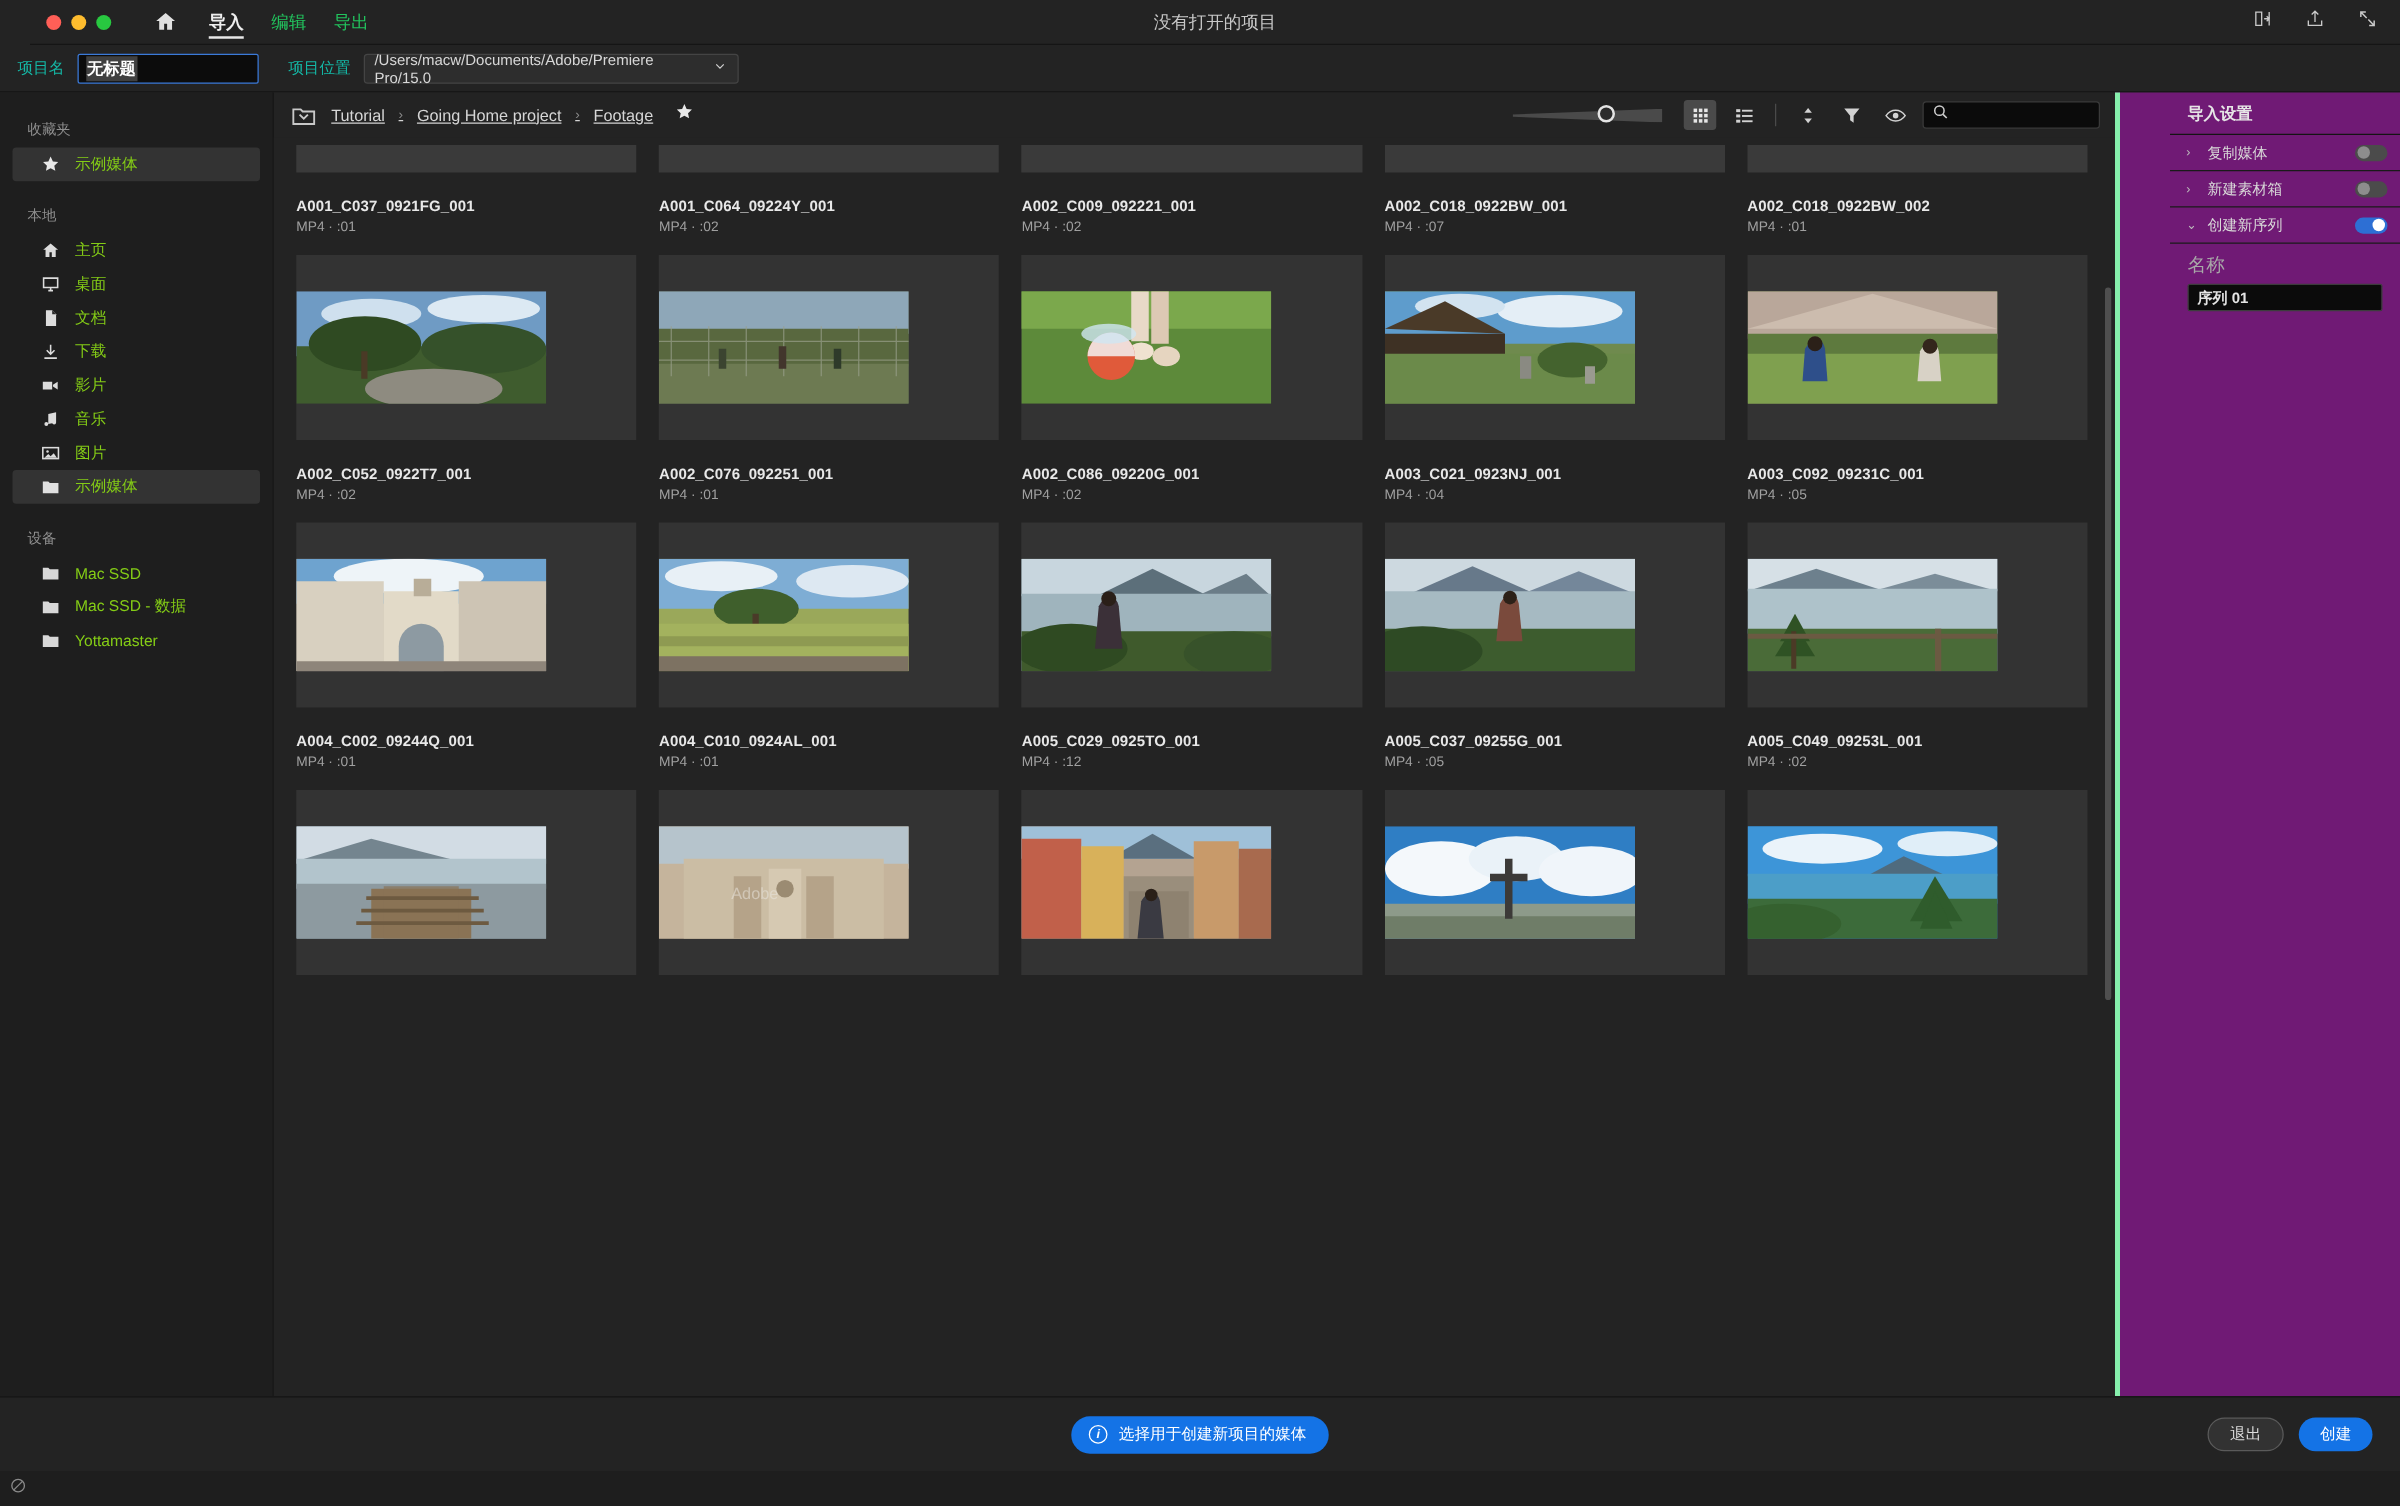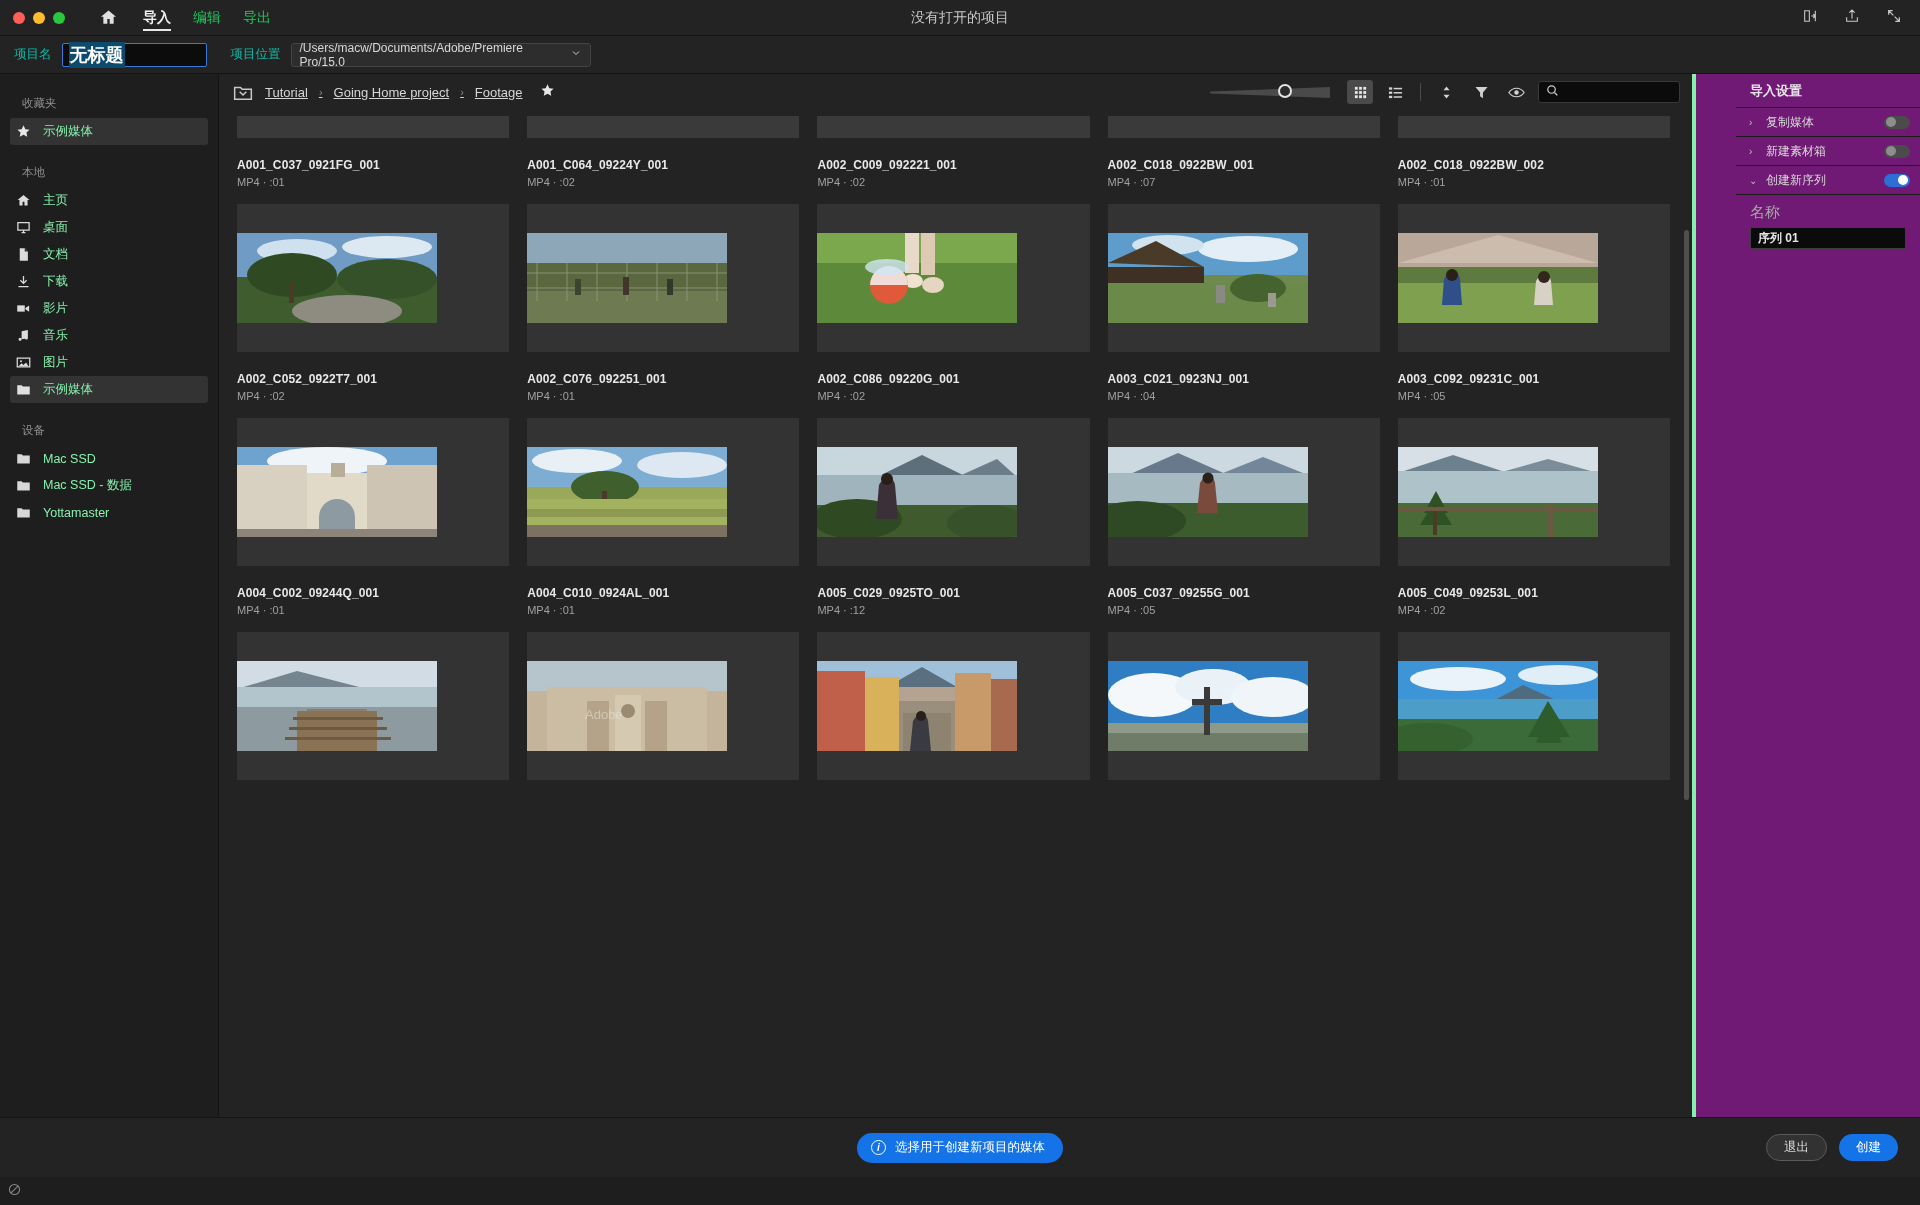--- a/index.html
+++ b/index.html
@@ -9,21 +9,21 @@
     font-family: "Liberation Sans", sans-serif;
     color: #d4d4d4;
     overflow: hidden;
     -webkit-font-smoothing: antialiased;
   }
   .app { width: 1920px; height: 1205px; display: flex; flex-direction: column; background:#232323; }
 
   
   .titlebar {
     height: 36px; background: #232323; display: flex; align-items: center;
-    position: relative; flex: 0 0 36px; border-bottom: 1px solid #151515;
+    position: relative; flex: 0 0 36px; border-bottom: 1px solid #151515; margin-left: 24px;
   }
   .traffic { display: flex; gap: 8px; padding-left: 13px; align-items: center; }
   .dot { width: 12px; height: 12px; border-radius: 50%; }
   .dot.r { background: #ff5f57; } .dot.y { background: #febc2e; } .dot.g { background: #28c840; }
   .home-btn { margin-left: 30px; display:flex; align-items:center; justify-content:center; width:26px;height:26px; }
   .tabs { display: flex; align-items: center; gap: 22px; margin-left: 22px; height: 36px; }
   .tab { font-size: 14px; color: #22c55e; height: 36px; display:flex; align-items:center; position: relative; }
   .tab.active { color: #efefef; font-weight: 600; }
   .tab.active::after {
     content:""; position:absolute; bottom: 5px; left: 0; right: 0; height: 2px; background: #e8e8e8;
@@ -37,36 +37,36 @@
   
   .projrow {
     height: 38px; flex: 0 0 38px; display: flex; align-items: center; gap: 10px;
     padding: 0 14px; background: #232323; border-bottom: 1px solid #141414;
   }
   .lbl { font-size: 12.5px; color: #14b8a6; }
   .projname-input {
     width: 145px; height: 24px; background: #0c0c0c; border: 1px solid #3b7ad9;
     border-radius: 2px; display: flex; align-items: center; padding: 0 6px;
   }
-  .sel-text { background: #0c4a6e; color: #fff; font-size: 18px; font-weight: 700; padding: 1px 1px; }
+  .sel-text { background: #404040; color: #fff; font-size: 13px; font-weight: 700; padding: 1px 1px; }
   .loc-select {
     width: 300px; height: 24px; background: #2d2d2d; border: 1px solid #444; border-radius: 3px;
     display: flex; align-items: center; padding: 0 8px; font-size: 12px; color: #d8d8d8;
   }
   .loc-select .chev { margin-left: auto; }
 
   
   .body { flex: 1; display: flex; min-height: 0; background: #1e1e1e; }
 
   
   .sidebar { width: 218px; flex: 0 0 218px; background: #1e1e1e; padding-top: 14px; overflow: hidden; }
   .sb-head { font-size: 11.5px; color: #8f8f8f; padding: 8px 0 7px 22px; }
   .sb-item {
     height: 27px; margin: 0 10px; display: flex; align-items: center; gap: 11px;
-    padding-left: 5px; font-size: 12.5px; color: #86efac; border-radius: 3px;
+    padding-left: 22px; font-size: 12.5px; color: #84cc16; border-radius: 3px;
   }
   .sb-item.sel { background: #333333; }
   .sb-ico { width: 17px; height: 17px; display:flex; align-items:center; justify-content:center; flex: 0 0 17px; }
   .sb-gap { height: 12px; }
 
   
   .main { flex: 1; min-width: 0; display: flex; flex-direction: column; background: #232323; border-left:1px solid #141414; }
   .mtoolbar { height: 36px; flex: 0 0 36px; display: flex; align-items: center; padding: 0 12px 0 14px; gap: 7px; text-decoration: underline; }
   .crumb-folder { width: 20px; height: 17px; margin-right: 5px; }
   .crumb { font-size: 13px; color: #d6d6d6; }

